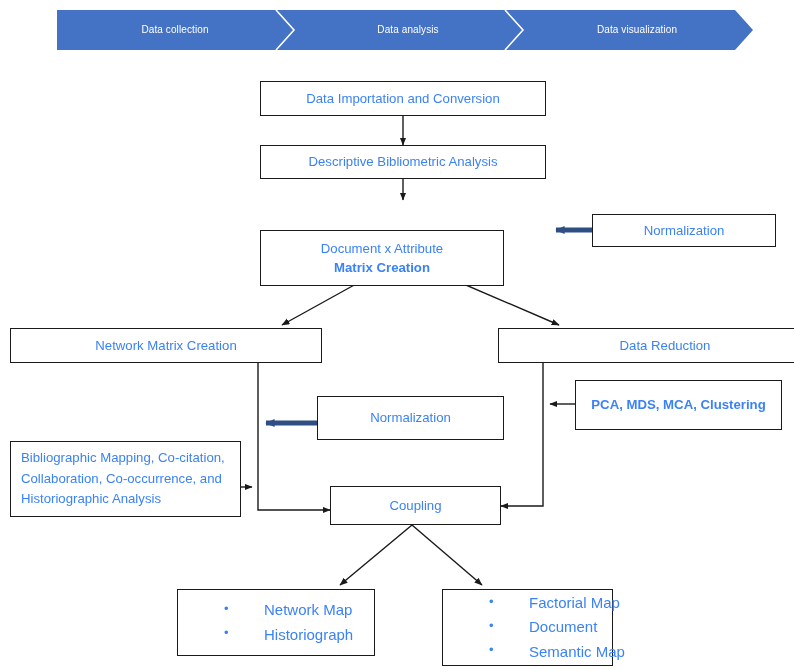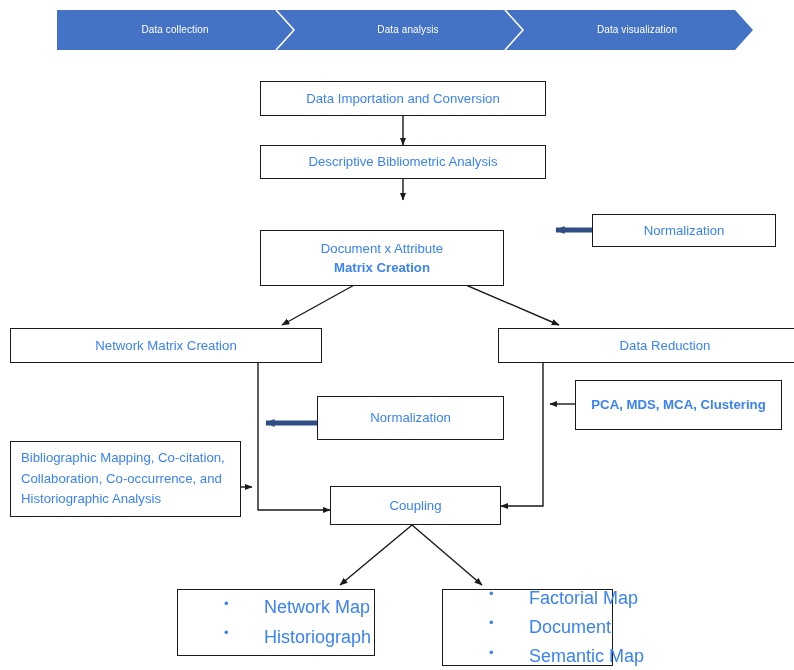--- a/index.html
+++ b/index.html
@@ -66,21 +66,21 @@
     text-align: left;
     padding: 0 8px 0 10px;
     line-height: 1.55;
   }
 
   .bullets {
     display: block;
     margin: 0;
     padding: 0;
     list-style: none;
-    font-size: 18px;
+    font-size: 15px;
   }
   .bullets li {
     position: relative;
     padding-left: 86px;
     line-height: 1.62;
     white-space: nowrap;
     text-align: left;
   }
   .bullets li::before {
     content: "\2022";

